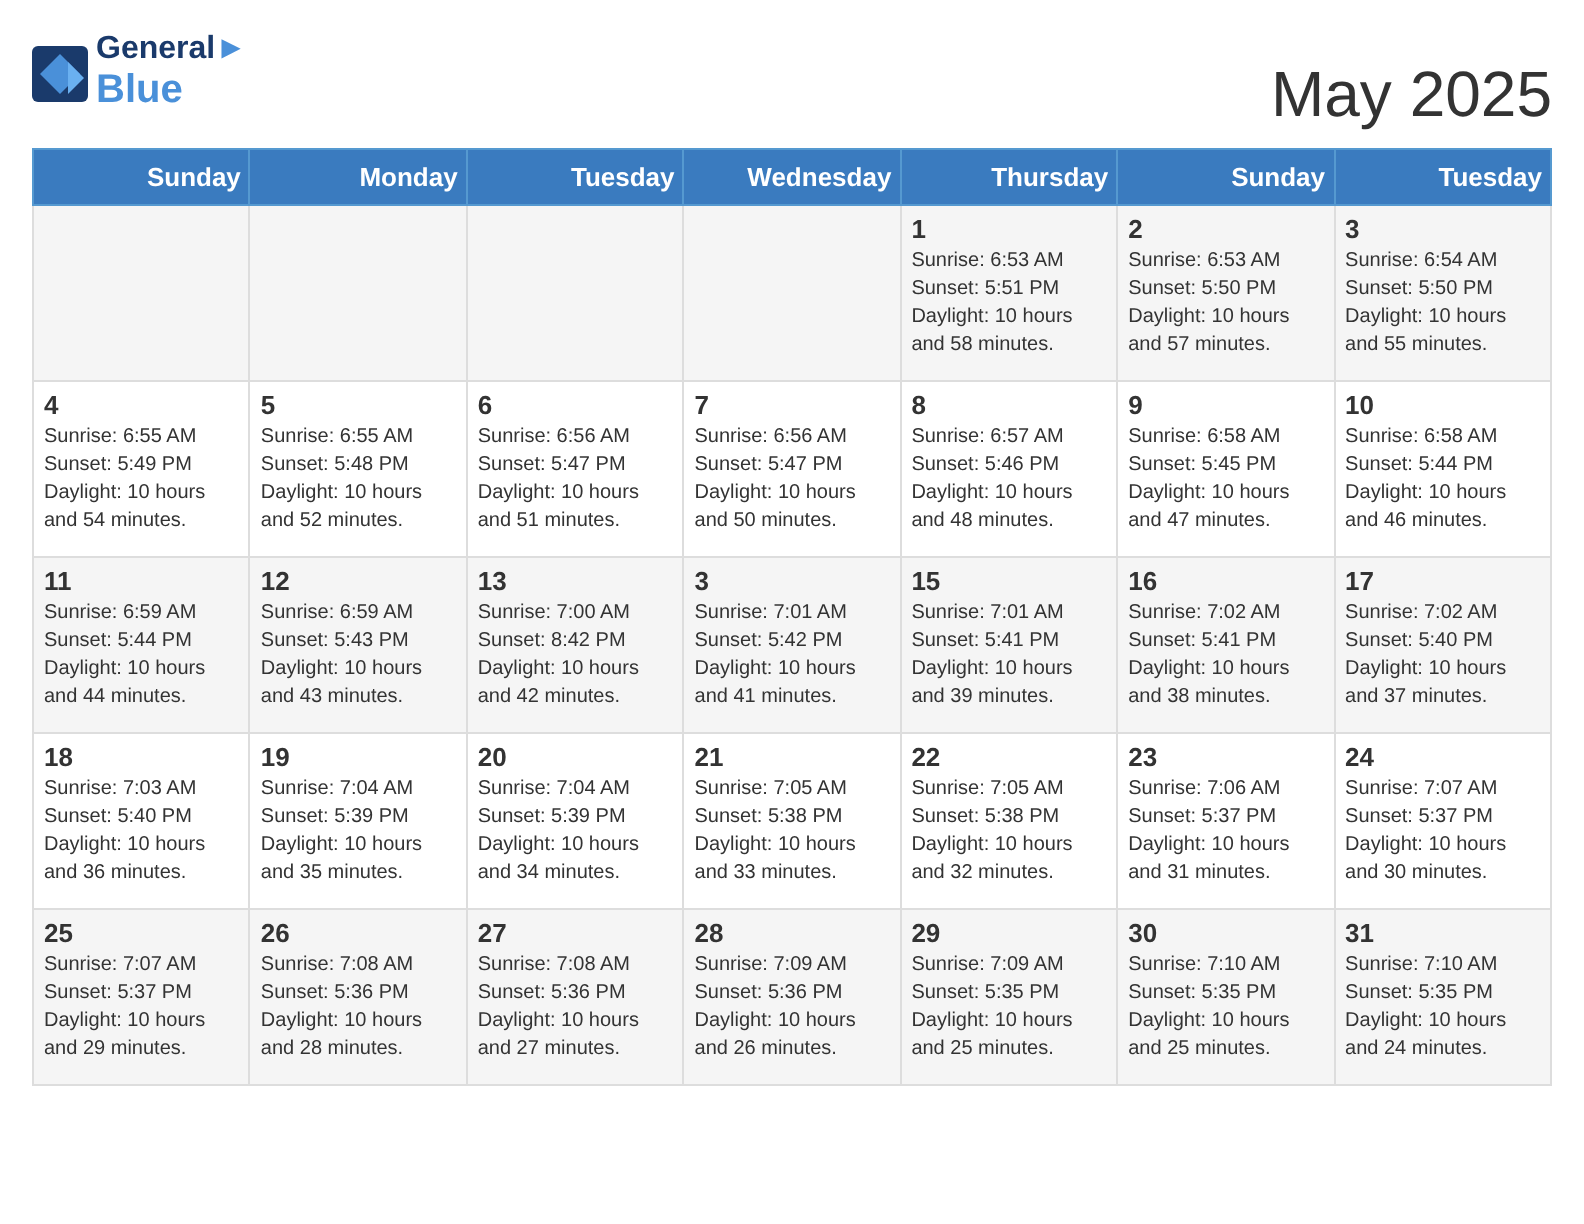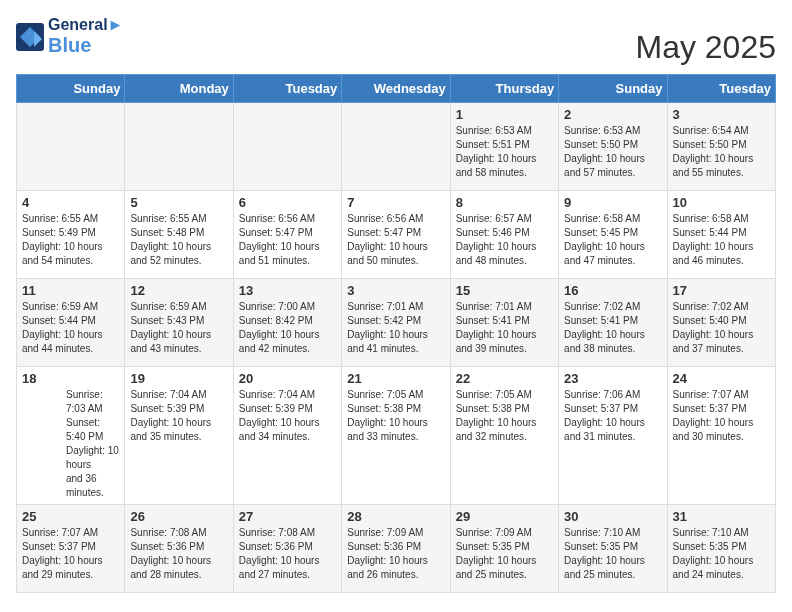--- a/index.html
+++ b/index.html
@@ -238,21 +238,21 @@
           <span class="day-num">17</span>
           <div class="day-info" style="white-space: pre-line;">Sunrise: 7:02 AM
 Sunset: 5:40 PM
 Daylight: 10 hours
 and 37 minutes.</div>
         </td>
       </tr>
       <tr>
         <td>
           <span class="day-num">18</span>
-          <div class="day-info" style="white-space: pre-line; margin-left: 44px;">Sunrise: 7:03 AM
+          <div class="day-info" style="white-space: pre-line;">Sunrise: 7:03 AM
 Sunset: 5:40 PM
 Daylight: 10 hours
 and 36 minutes.</div>
         </td>
         <td>
           <span class="day-num">19</span>
           <div class="day-info" style="white-space: pre-line;">Sunrise: 7:04 AM
 Sunset: 5:39 PM
 Daylight: 10 hours
 and 35 minutes.</div>

